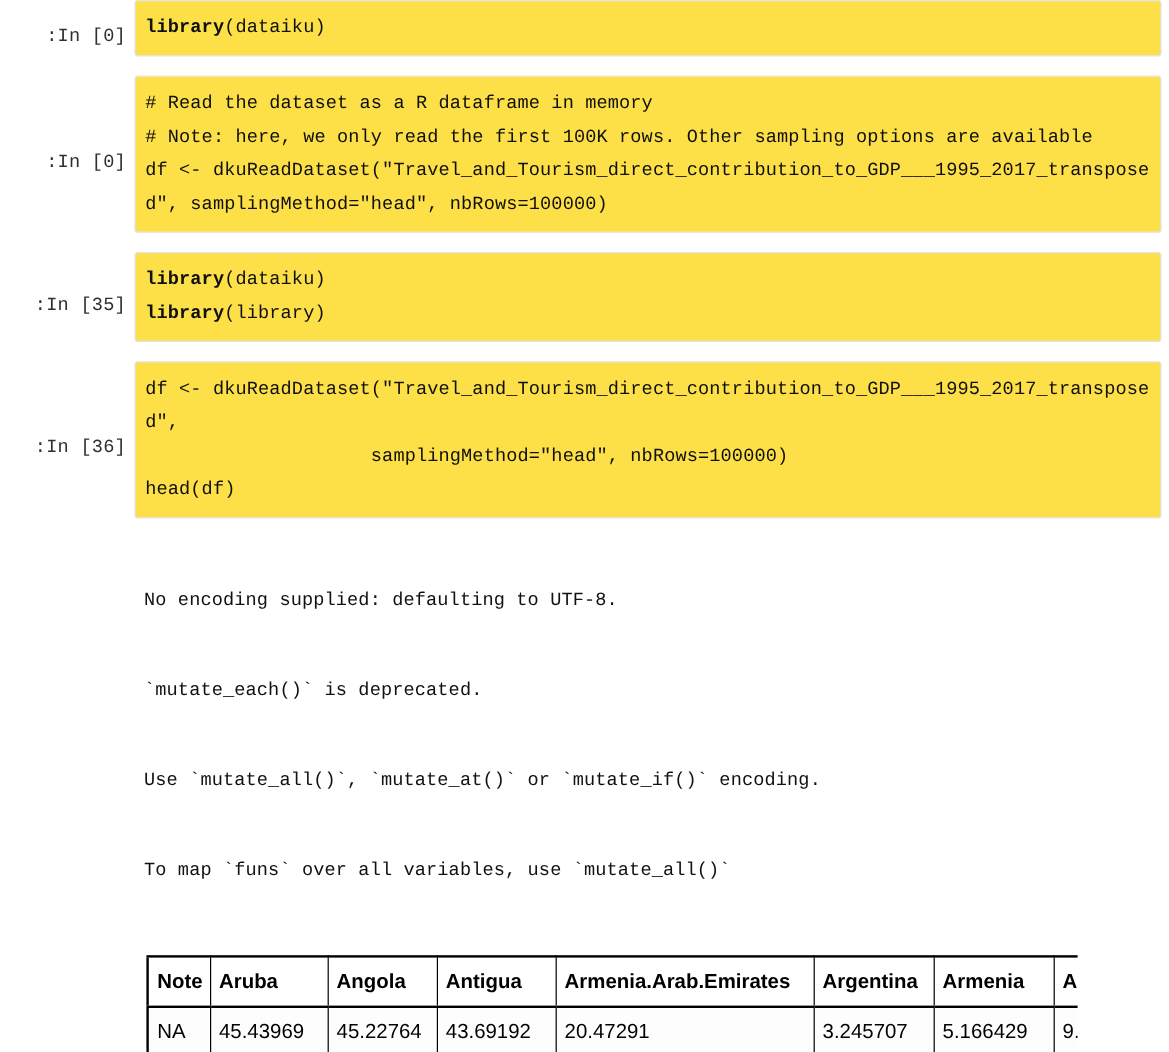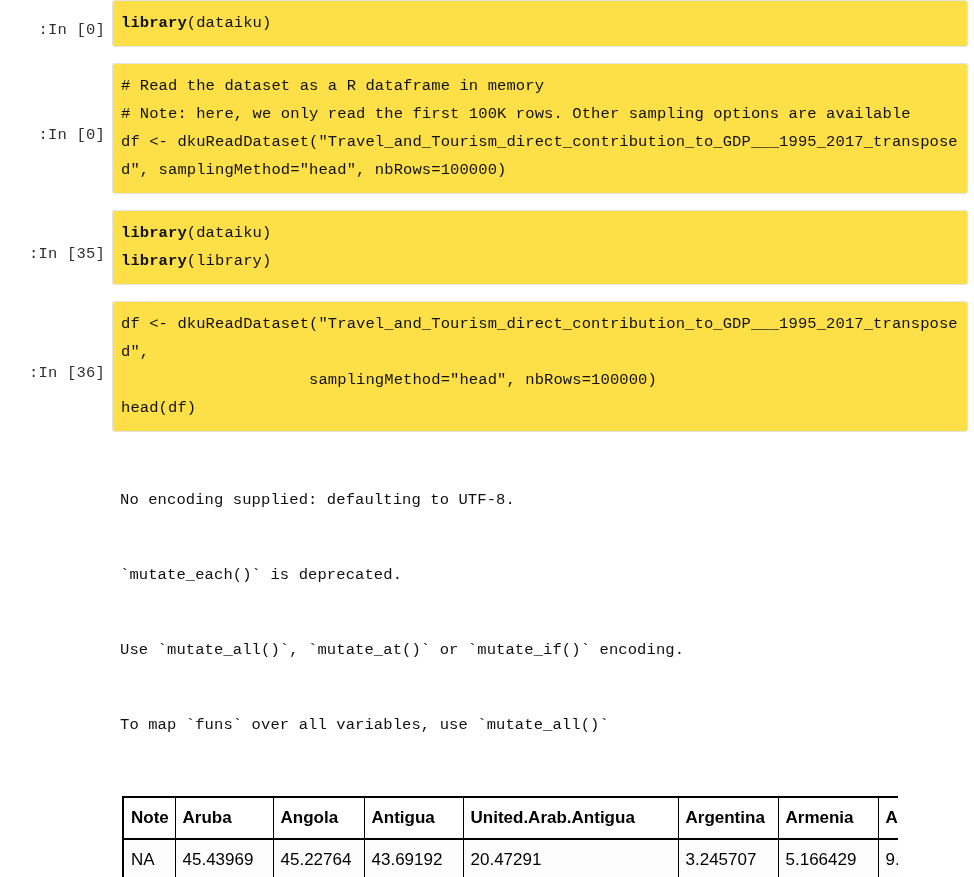--- a/index.html
+++ b/index.html
@@ -200,21 +200,21 @@
             <col class="c-argentina">
             <col class="c-armenia">
             <col class="c-antigua">
         </colgroup>
         <thead>
           <tr>
             <th>Note</th>
             <th>Aruba</th>
             <th>Angola</th>
             <th>Antigua</th>
-            <th>United.Arab.Antigua</th>
+            <th>Armenia.Arab.Emirates</th>
             <th>Argentina</th>
             <th>Armenia</th>
             <th>Antigua</th>
           </tr>
         </thead>
         <tbody>
           <tr>
             <td>NA</td>
             <td>45.43969</td>
             <td>45.22764</td>

